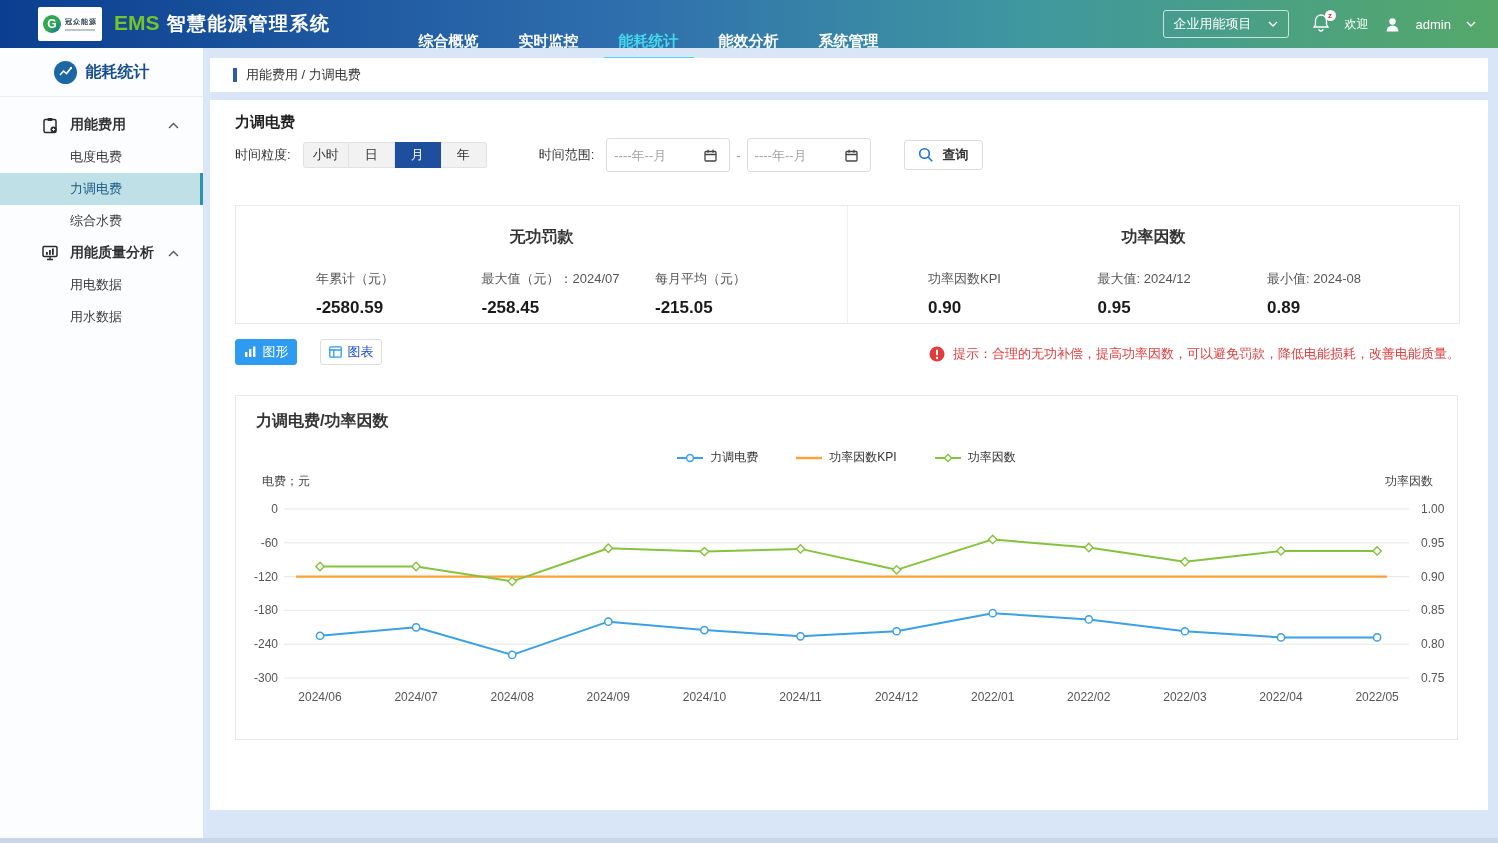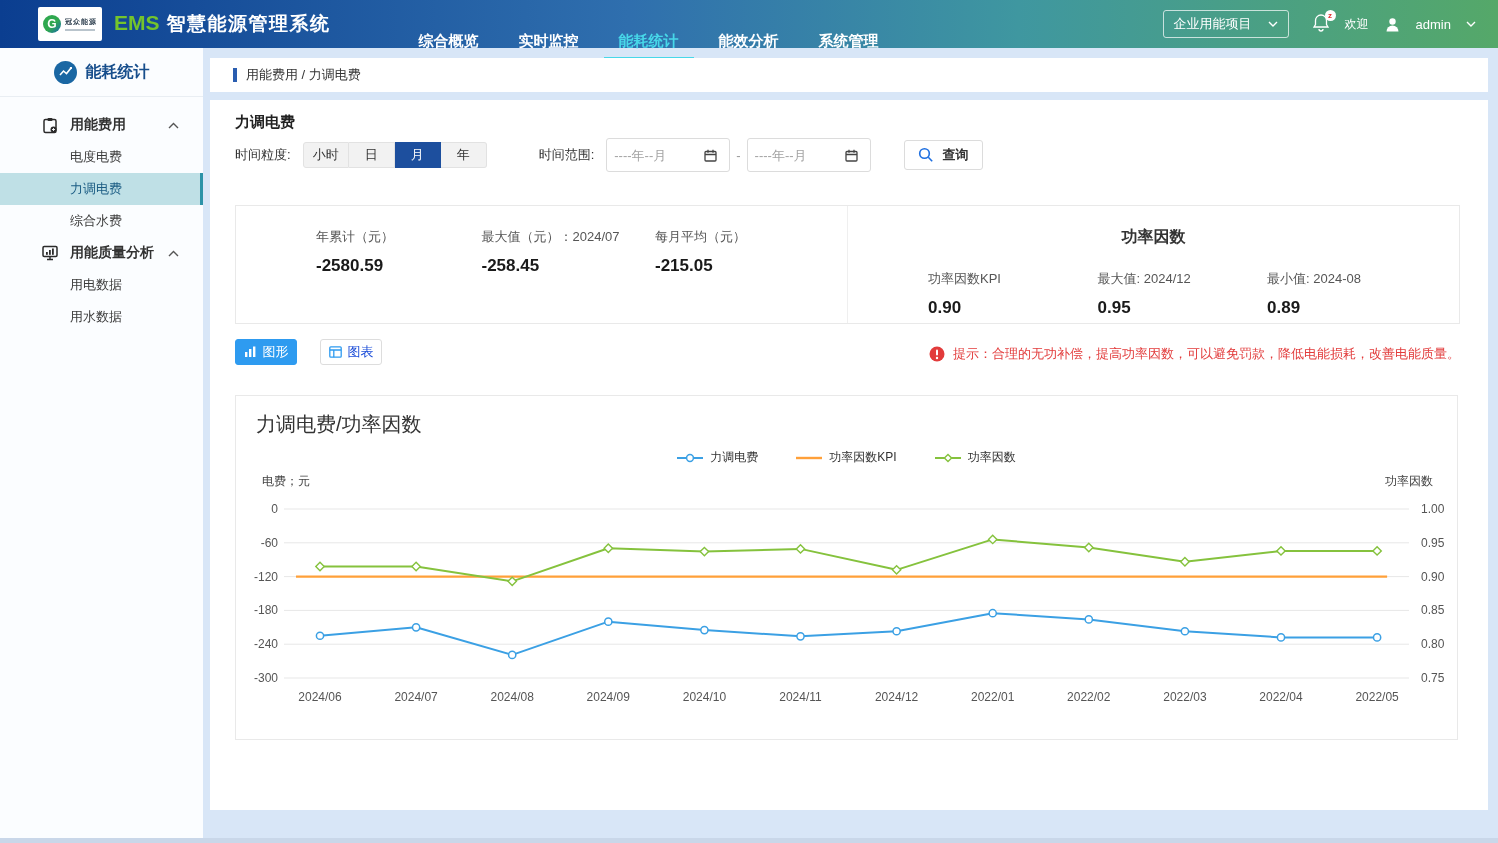--- a/index.html
+++ b/index.html
@@ -94,21 +94,21 @@
     display:flex; justify-content:space-between; align-items:flex-end; }
   .btns { display:flex; gap:23px; }
   .vbtn { width:62px; height:26px; border-radius:3px; display:flex; align-items:center;
     justify-content:center; gap:6px; font-size:13px; cursor:pointer; }
   .btn-graph { background:#2e9bf0; color:#fff; border:1px solid #2e9bf0; }
   .btn-table { background:#fff; color:#1d4ed8; border:1px solid #ddd; }
   .tip { display:flex; align-items:center; gap:8px; padding-bottom:2px; }
   .tip-text { font-size:13px; color:#e23b3b; }
 
   .chart-card { position:absolute; left:25px; top:295px; width:1223px; height:345px; border:1px solid #e9e9e9; }
-  .chart-title { position:absolute; left:20px; top:15px; font-size:20px; font-weight:normal; color:#333; }
+  .chart-title { position:absolute; left:20px; top:15px; font-size:16px; font-weight:bold; color:#333; }
   .legend { position:absolute; top:53px; left:0; right:0; display:flex; justify-content:center; gap:38px; }
   .legend-item { display:flex; align-items:center; gap:7px; font-size:12px; color:#333; cursor:pointer; }
   .cap-left { position:absolute; left:26px; top:77px; font-size:12px; color:#444; }
   .cap-right { position:absolute; right:24px; top:77px; font-size:12px; color:#444; }
   #chart { position:absolute; left:2px; top:93px; }
 </style>
 </head>
 <body>
 
 <header class="topbar">
@@ -236,20 +236,21 @@
       <svg width="16" height="16" viewBox="0 0 16 16">
         <circle cx="6.5" cy="6.5" r="4.8" fill="none" stroke="#1e6fe0" stroke-width="1.6"></circle>
         <line x1="10.3" y1="10.3" x2="14.2" y2="14.2" stroke="#1e6fe0" stroke-width="1.6"></line>
       </svg>
       <span>查询</span>
     </div>
   </div>
 
   <div class="stats">
     <div class="stat-half">
+      <div class="stat-title">无功罚款</div>
       <div class="stat-cols">
         <div class="stat-col">
           <div class="stat-label">年累计（元）</div>
           <div class="stat-value">-2580.59</div>
         </div>
         <div class="stat-col">
           <div class="stat-label">最大值（元）：2024/07</div>
           <div class="stat-value">-258.45</div>
         </div>
         <div class="stat-col">

